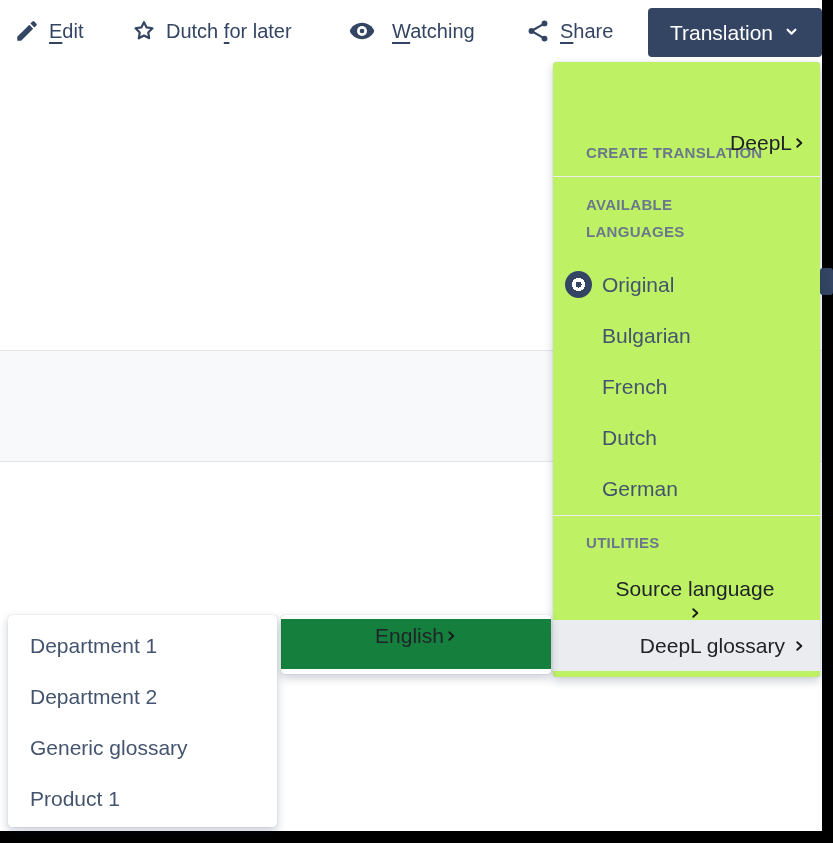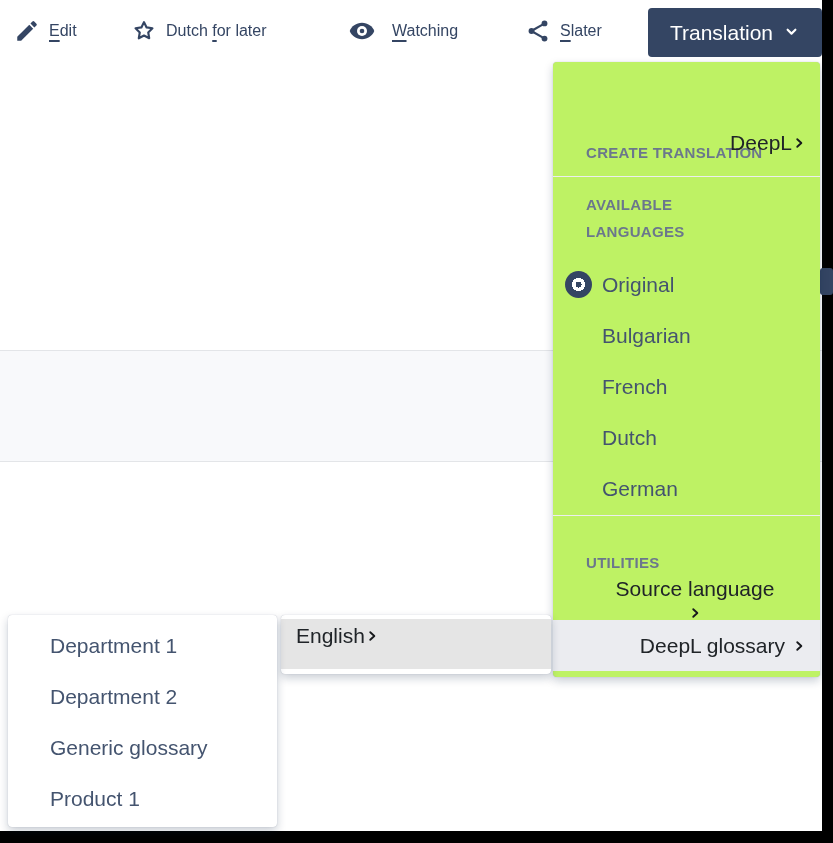--- a/index.html
+++ b/index.html
@@ -9,42 +9,42 @@
   .screen { position:absolute; left:0; top:0; width:833px; height:843px; background:#000; }
   .content { position:absolute; left:0; top:0; width:822px; height:831px; background:#fff; }
 
   
   .band { position:absolute; left:0; top:350px; width:822px; height:112px;
           background:#f8f9fb; border-top:1px solid #e3e5e8; border-bottom:1px solid #e3e5e8; }
 
   
   .toolbar { position:absolute; left:0; top:0; width:822px; height:62px; }
   .tb-item { position:absolute; top:0; height:62px; display:flex; align-items:center; gap:9px;
-             color:#344563; font-size:16px; cursor:pointer; }
+             color:#344563; font-size:20px; cursor:pointer; }
   .tb-item svg { display:block; }
   .u { text-decoration:underline; text-underline-offset:4px; text-decoration-thickness:1.5px; }
   #tb-edit { left:14px; }
   #tb-save { left:131px; }
   #tb-watch { left:348px;gap:16px; }
   #tb-share { left:525px; }
 
   .translation-btn { position:absolute; left:648px; top:8px; width:174px; height:49px;
                      background:#344563; border:none; border-radius:4px; color:#fff;
                      font-family:"Liberation Sans", sans-serif; font-size:21px;
                      display:flex; align-items:center; justify-content:center; gap:10px; cursor:pointer; }
 
   
   .menu-panel { position:absolute; left:553px; top:62px; width:267px; height:615px;
                 background:#bef264; border-radius:4px; z-index:5;
                 box-shadow:0 4px 10px rgba(9,30,66,0.22), 0 0 1px rgba(9,30,66,0.3); }
   .menu-heading { position:absolute; left:33px; color:#6b778c; font-size:15px; font-weight:bold;
                   letter-spacing:.3px; line-height:27px; }
   .mh-create { top:77px; }
   .mh-langs { top:129px; width:165px; }
-  .mh-utils { top:467px;margin-top:20px; }
+  .mh-utils { top:467px; }
   .menu-divider { position:absolute; left:0; width:267px; height:1px; background:#eceeef; }
   .md-1 { top:114px; }
   .md-2 { top:453px; }
 
   .menu-item { position:absolute; left:0; width:267px; display:flex; align-items:center; cursor:pointer; }
   .menu-item.primary { justify-content:flex-end; padding:0 14px 0 31px;
                        color:#202428; font-size:21px; height:59px; }
   .mi-deepl { top:51px; }
   .mi-source { top:504px;flex-direction:column; }
   .mi-glossary { top:558px; height:51px !important; background:#ebecf0;gap:7px; }
@@ -57,27 +57,27 @@
   .mi-lang-4 { top:401px; }
 
   .radio { position:absolute; left:12px; top:12px; width:27px; height:27px; border-radius:50%;
            background:radial-gradient(circle, #344563 0 3px, #ffffff 3px 6.5px, #344563 6.5px); }
 
   
   .submenu-english { position:absolute; left:281px; top:615px; width:270px; height:59px;
                      background:#fff; border-radius:4px; z-index:6;
                      box-shadow:0 4px 10px rgba(9,30,66,0.22), 0 0 1px rgba(9,30,66,0.3); }
   .submenu-english .item { position:absolute; left:0; top:4px; width:270px; height:50px;
-                           background:#e5e5e5; display:flex; align-items:center; justify-content:flex-start;
+                           background:#15803d; display:flex; align-items:center; justify-content:center;
                            padding:0 14px 16px 15px; color:#202428; font-size:21px; cursor:pointer; }
 
   .submenu-glossary { position:absolute; left:8px; top:615px; width:269px; height:212px;
                       background:#fff; border-radius:4px; z-index:7;
                       box-shadow:0 4px 10px rgba(9,30,66,0.22), 0 0 1px rgba(9,30,66,0.3); }
-  .submenu-glossary .item { position:absolute; left:0; width:269px; height:51px; padding-left:42px;
+  .submenu-glossary .item { position:absolute; left:0; width:269px; height:51px; padding-left:22px;
                             display:flex; align-items:center; color:#44546f; font-size:21px; cursor:pointer; }
   .sg-0 { top:5px; } .sg-1 { top:56px; } .sg-2 { top:107px; } .sg-3 { top:158px; }
 
   
   .edge-tab { position:absolute; left:820px; top:268px; width:13px; height:27px;
               background:#344563; border-radius:3px; z-index:4; }
 
   .chev-right { flex:0 0 auto; }
 </style>
 </head>
@@ -125,21 +125,21 @@
                 <line x1="7.9" y1="10.9" x2="16.2" y2="6.1"></line>
                 <line x1="7.9" y1="13.1" x2="16.2" y2="17.9"></line>
               </g>
               <g fill="#344563">
                 <circle cx="18" cy="5" r="2.7"></circle>
                 <circle cx="6" cy="12" r="2.7"></circle>
                 <circle cx="18" cy="19" r="2.7"></circle>
               </g>
             </svg>
         </span>
-        <span><span></span><span class="u">S</span><span>later</span></span>
+        <span><span></span><span class="u">S</span><span>hare</span></span>
       </div>
 
       <button class="translation-btn">
         <span>Translation</span>
         <span>
           <svg width="17" height="17" viewBox="0 0 24 24">
               <polyline points="6.5,9.5 12,15 17.5,9.5" fill="none" stroke="#fff" stroke-width="3" stroke-linecap="round" stroke-linejoin="round"></polyline>
             </svg>
         </span>
       </button>

